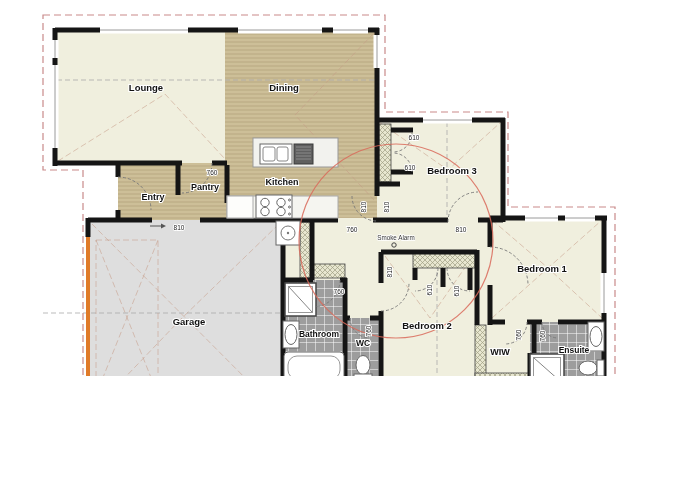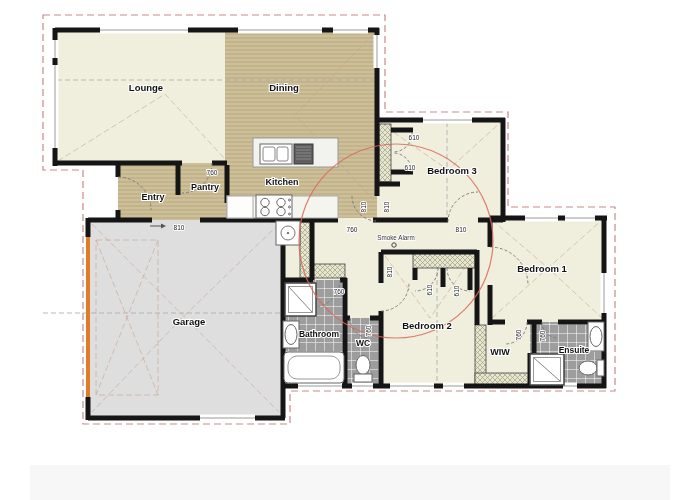--- a/index.html
+++ b/index.html
@@ -1,16 +1,16 @@
 <!DOCTYPE html>
 <html><head>
 <meta charset="utf-8">
 <style>
   html,body{margin:0;padding:0;background:#ffffff;}
-  #stage{position:relative;width:700px;height:500px;background:#fff;overflow:hidden;
+  #stage{position:relative;width:700px;height:376px;background:#fff;overflow:hidden;
          font-family:"Liberation Sans", sans-serif;}
   svg{display:block;}
   text{font-family:"Liberation Sans", sans-serif;}
   .room-label{font-weight:bold;fill:#111;paint-order:stroke;stroke:#ffffff;stroke-width:2.2px;
               text-anchor:middle;}
   .dim-label{fill:#222;font-size:6.5px;paint-order:stroke;stroke:#ffffff;stroke-width:1.8px;
              text-anchor:middle;}
   .note-label{fill:#333;font-size:6.3px;paint-order:stroke;stroke:#ffffff;stroke-width:1.6px;
               text-anchor:middle;}
   .wall{stroke:#151515;stroke-width:5;fill:none;}

